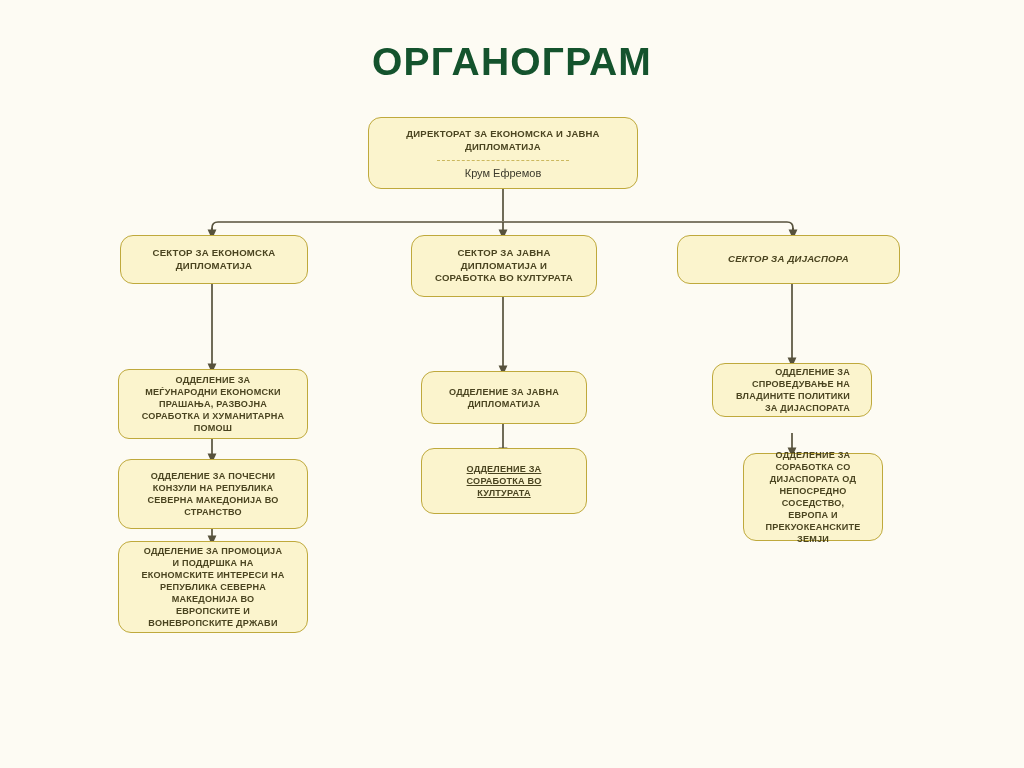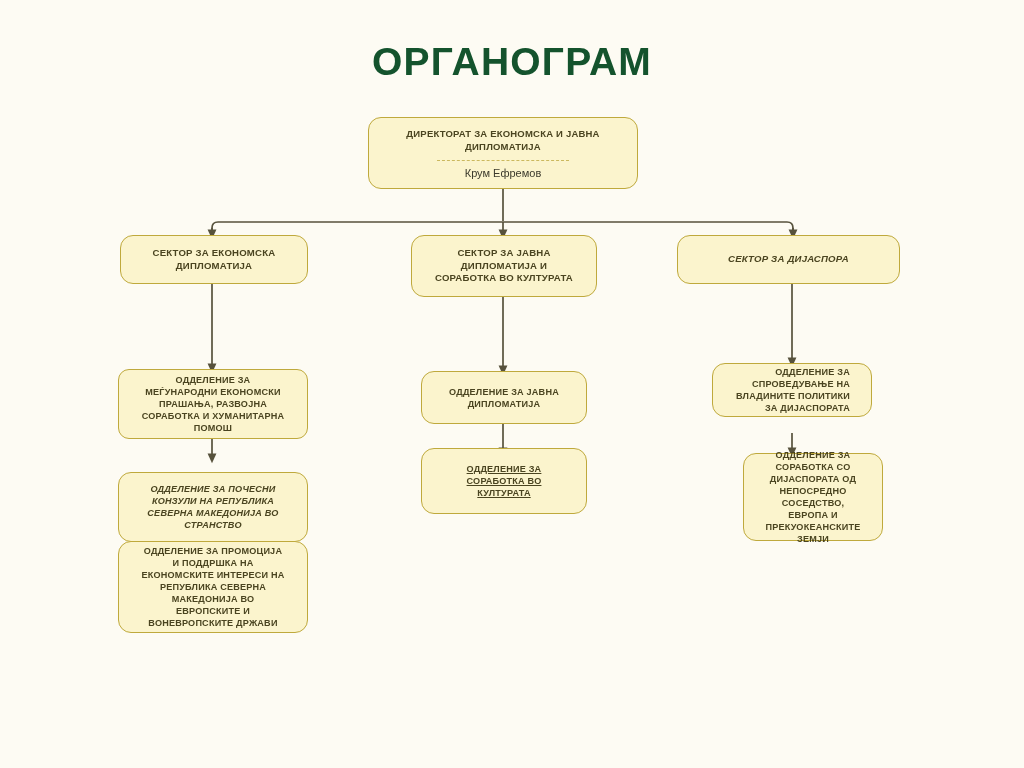--- a/index.html
+++ b/index.html
@@ -81,21 +81,21 @@
     padding-top: 10px;
   }
   #node-director .node-title { font-size: 9.5px; }
   #node-director .node-sub   { font-size: 11px; text-align: center; }
 
   #node-sector-econ    { left: 120px; top: 235px; width: 188px; height: 49px; }
   #node-sector-public  { left: 411px; top: 235px; width: 186px; height: 62px; justify-content: center; }
   #node-sector-diaspora{ left: 677px; top: 235px; width: 223px; height: 49px; font-style: italic; }
 
   #node-dep-intl       { left: 118px; top: 369px; width: 190px; height: 70px; border-radius: 11px; }
-  #node-dep-consuls    { left: 118px; top: 472px; width: 190px; height: 70px; font-style: italic; }
+  #node-dep-consuls    { left: 118px; top: 459px; width: 190px; height: 70px; }
   #node-dep-promo      { left: 118px; top: 541px; width: 190px; height: 92px; }
 
   #node-dep-public-dip { left: 421px; top: 371px; width: 166px; height: 53px; }
   #node-dep-culture    { left: 421px; top: 448px; width: 166px; height: 66px; text-decoration: underline; }
 
   #node-dep-gov-policy { left: 712px; top: 363px; width: 160px; height: 54px; text-align: right; }
   #node-dep-coop       { left: 712px; top: 453px; width: 140px; height: 88px; margin-left: 31px; }
 
   .sector-label { font-size: 9.6px; }
   .dept-label   { font-size: 9.1px; }

